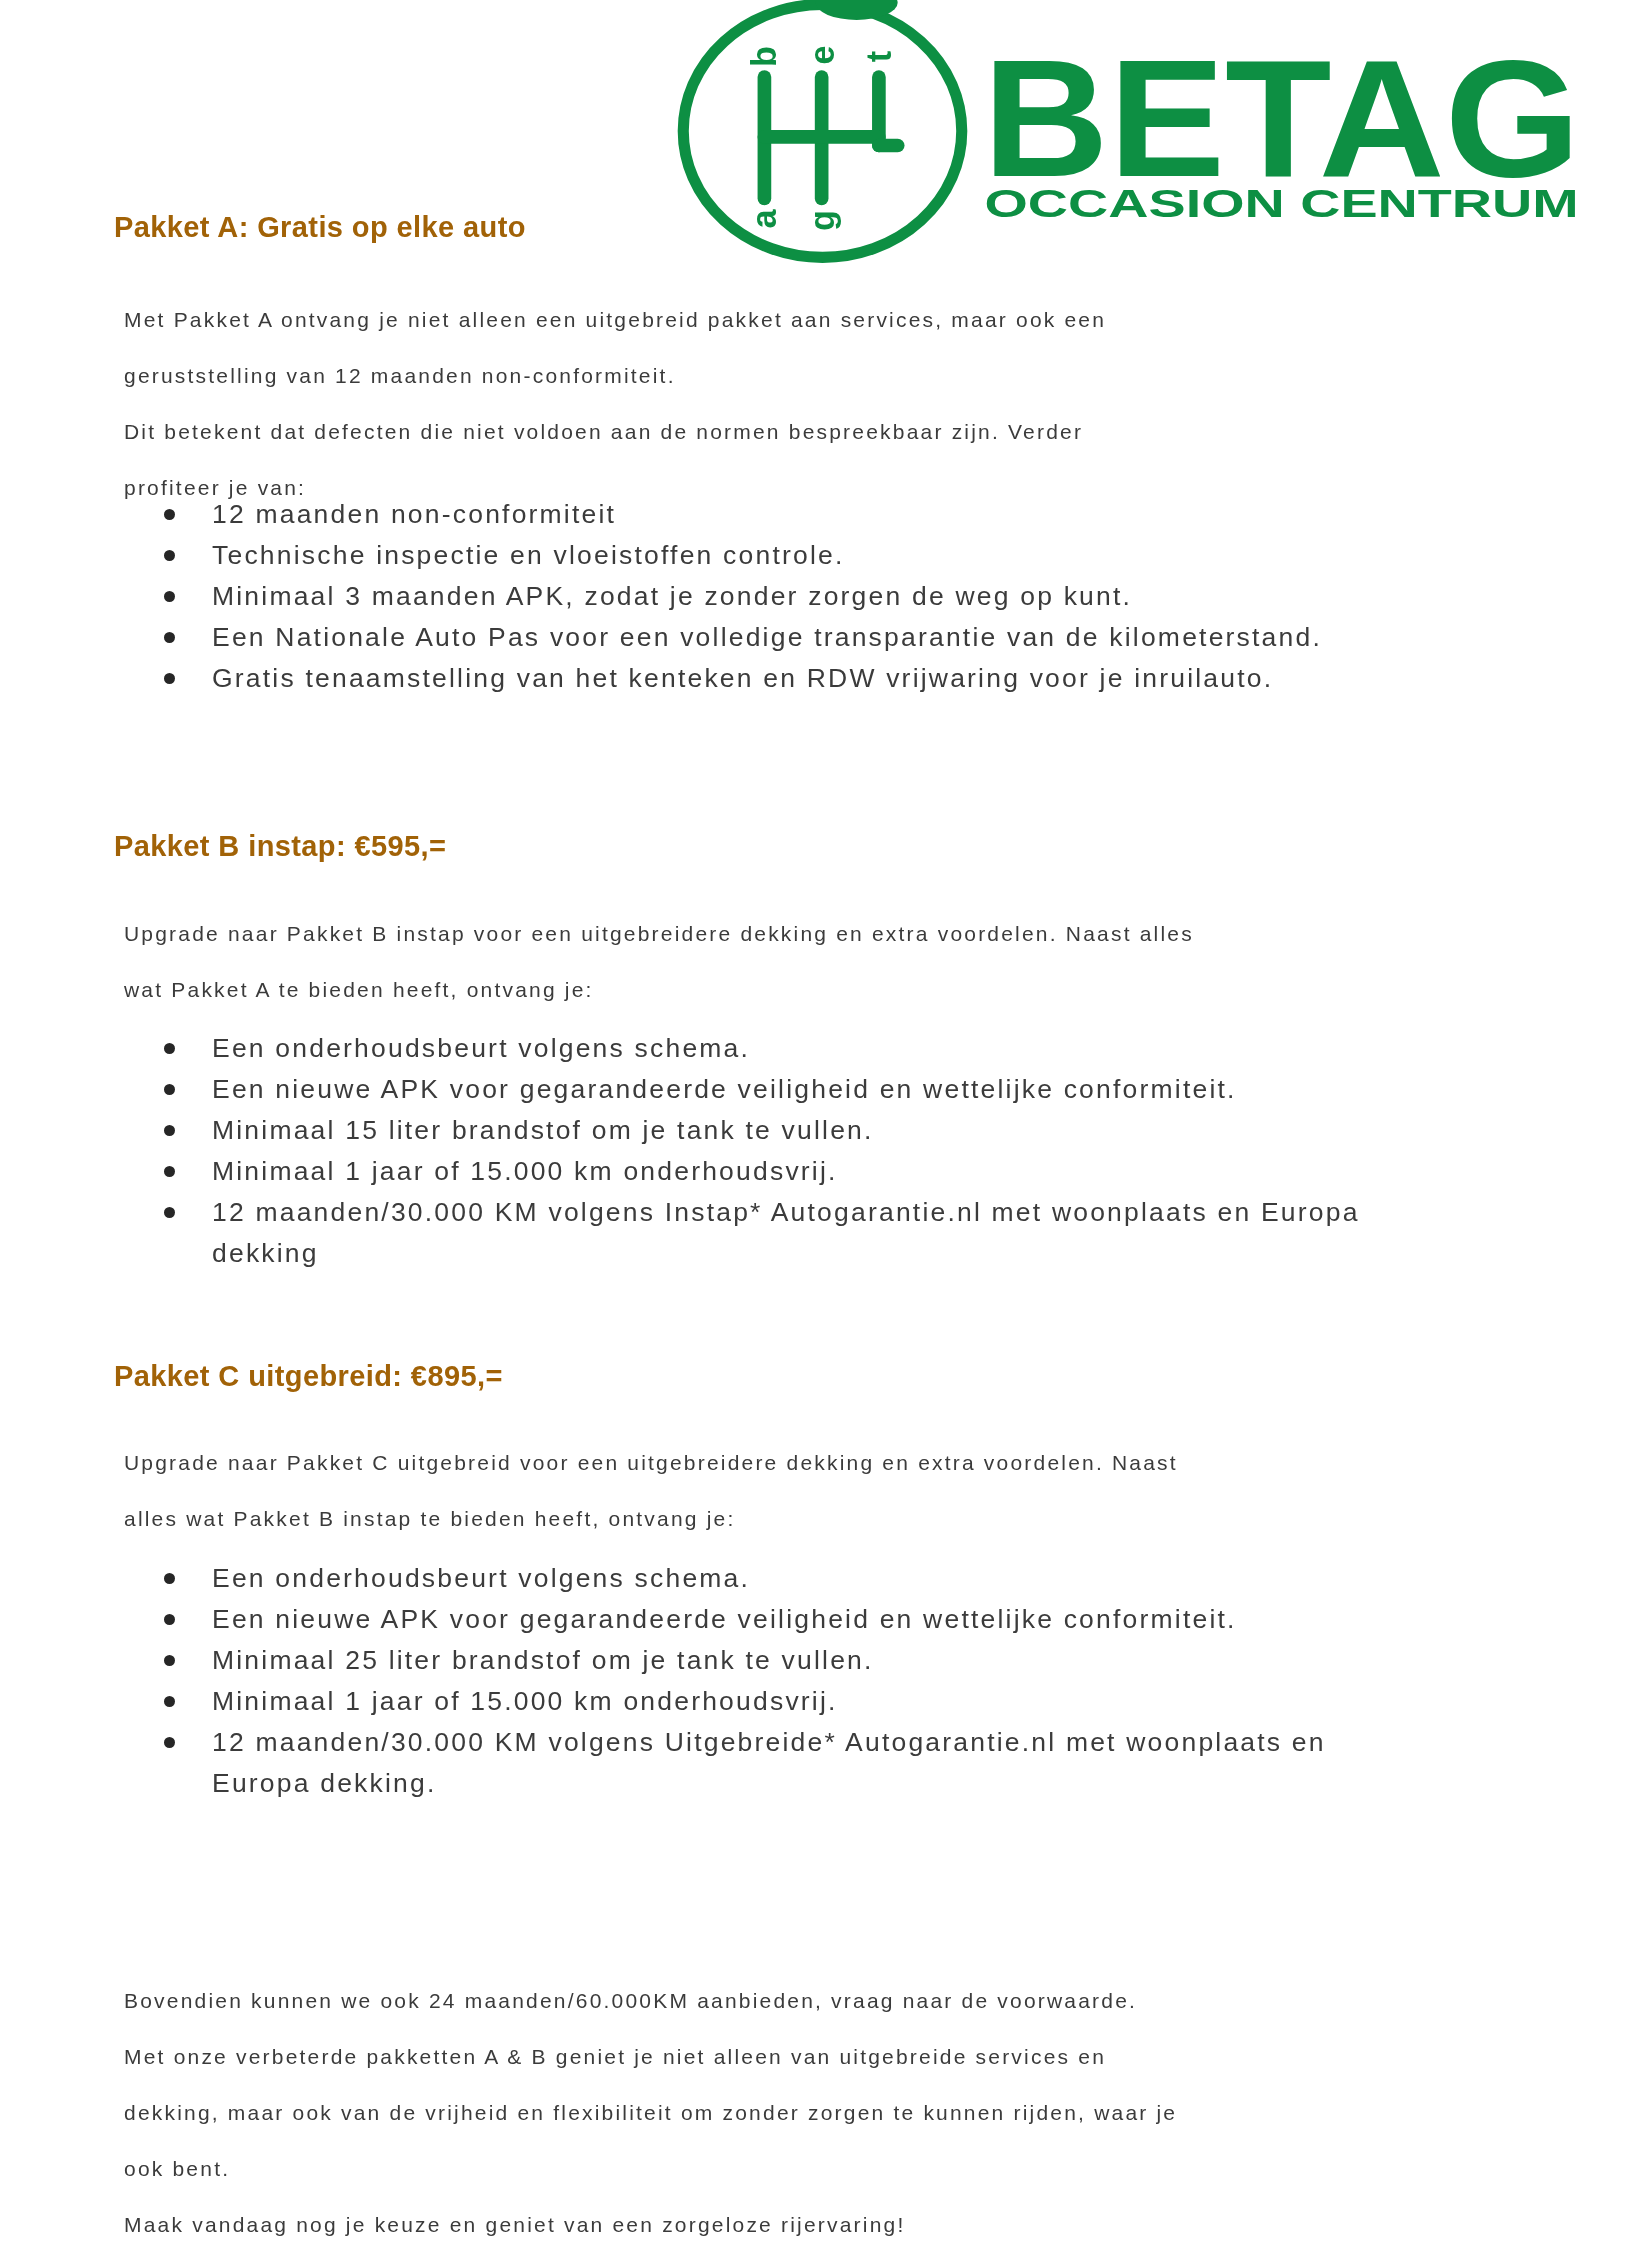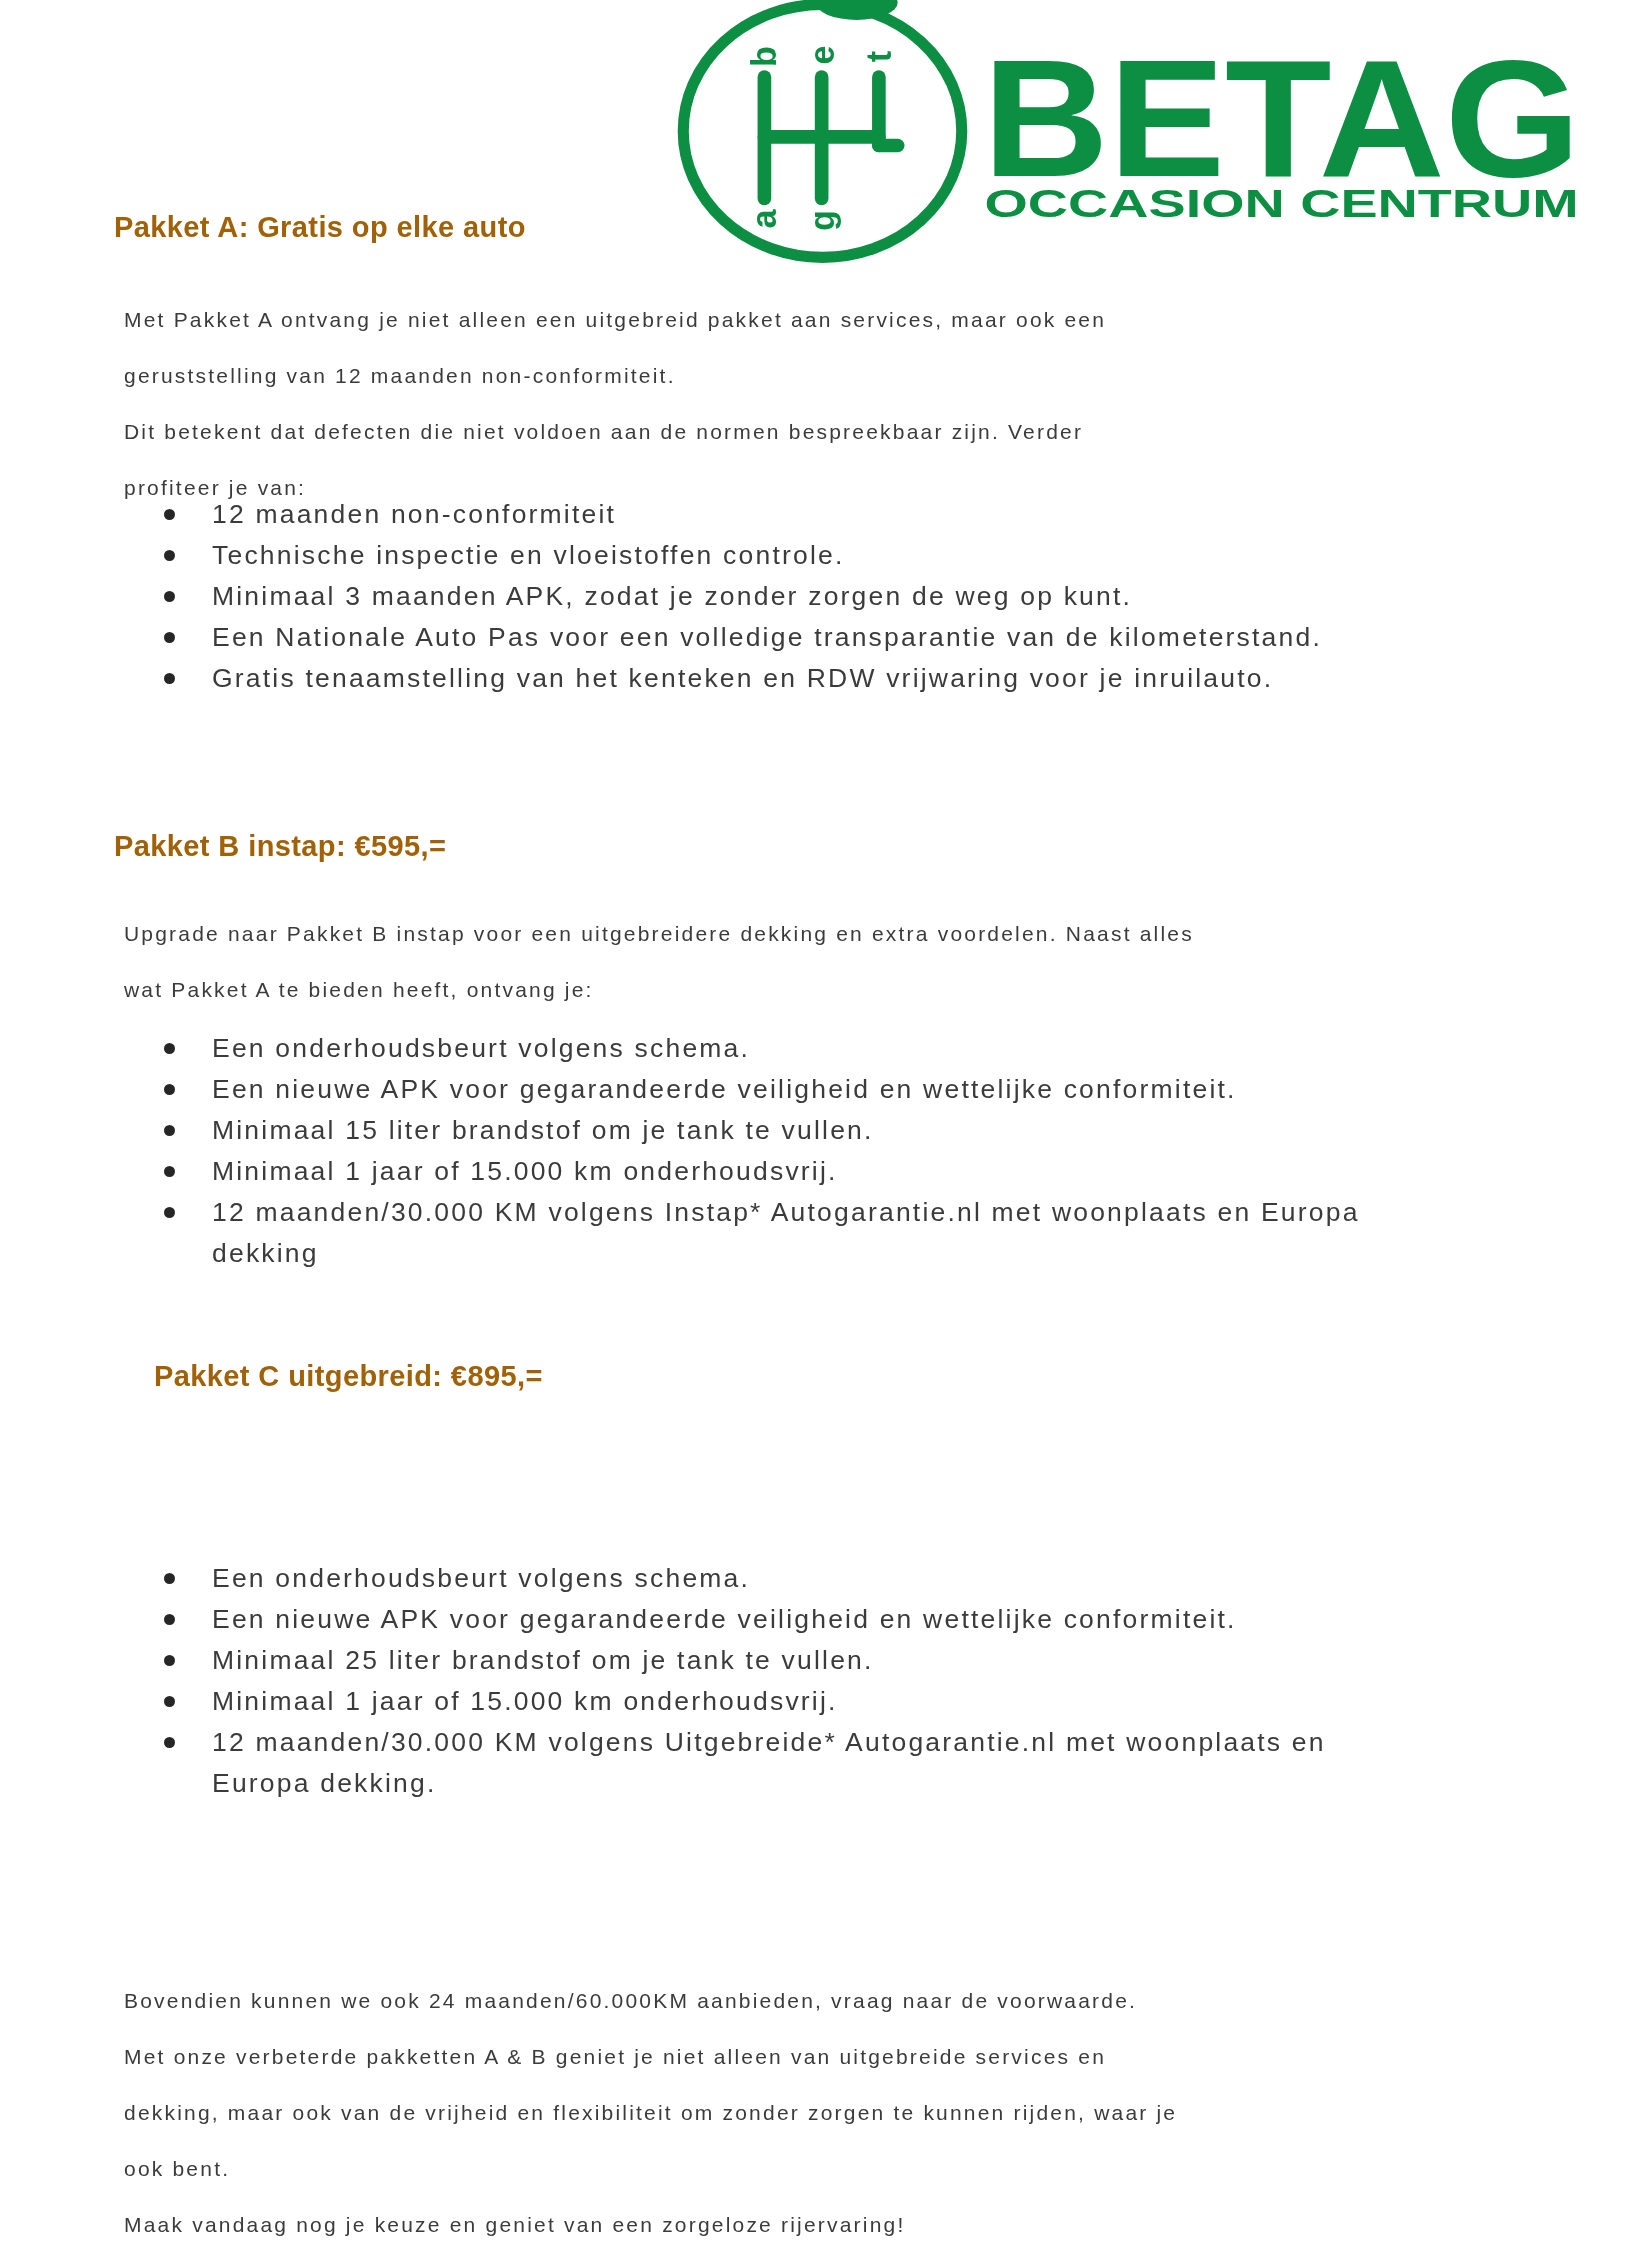--- a/index.html
+++ b/index.html
@@ -47,21 +47,21 @@
     position:absolute;left:50px;top:15.4px;
     width:11px;height:11px;border-radius:50%;
     background:#262626;
   }
   #heading-a{top:211px;}
   #para-a{top:292px;}
   #list-a{top:494px;}
   #heading-b{top:830px;}
   #para-b{top:906px;}
   #list-b{top:1028px;}
-  #heading-c{top:1360px;margin-left:40px;}
+  #heading-c{top:1360px;}
   #para-c{top:1435px;}
   #list-c{top:1558px;}
   #closing{top:1973px;}
   #footnote{top:2206px;}
 </style>
 </head>
 <body>
 
 <div class="page">
 
@@ -122,20 +122,22 @@
 
   <li>Een onderhoudsbeurt volgens schema.</li>
       <li>Een nieuwe APK voor gegarandeerde veiligheid en wettelijke conformiteit.</li>
       <li>Minimaal 15 liter brandstof om je tank te vullen.</li>
       <li>Minimaal 1 jaar of 15.000 km onderhoudsvrij.</li>
       <li>12 maanden/30.000 KM volgens Instap* Autogarantie.nl met woonplaats en Europa
 dekking</li>
     </ul>
 
   <h2 id="heading-c" class="h-green">Pakket C uitgebreid: €895,=</h2>
+  <p id="para-c" class="body-text">Upgrade naar Pakket C uitgebreid voor een uitgebreidere dekking en extra voordelen. Naast
+alles wat Pakket B instap te bieden heeft, ontvang je:</p>
   <ul id="list-c" class="bullets">
 
   <li>Een onderhoudsbeurt volgens schema.</li>
       <li>Een nieuwe APK voor gegarandeerde veiligheid en wettelijke conformiteit.</li>
       <li>Minimaal 25 liter brandstof om je tank te vullen.</li>
       <li>Minimaal 1 jaar of 15.000 km onderhoudsvrij.</li>
       <li>12 maanden/30.000 KM volgens Uitgebreide* Autogarantie.nl met woonplaats en
 Europa dekking.</li>
     </ul>
 

